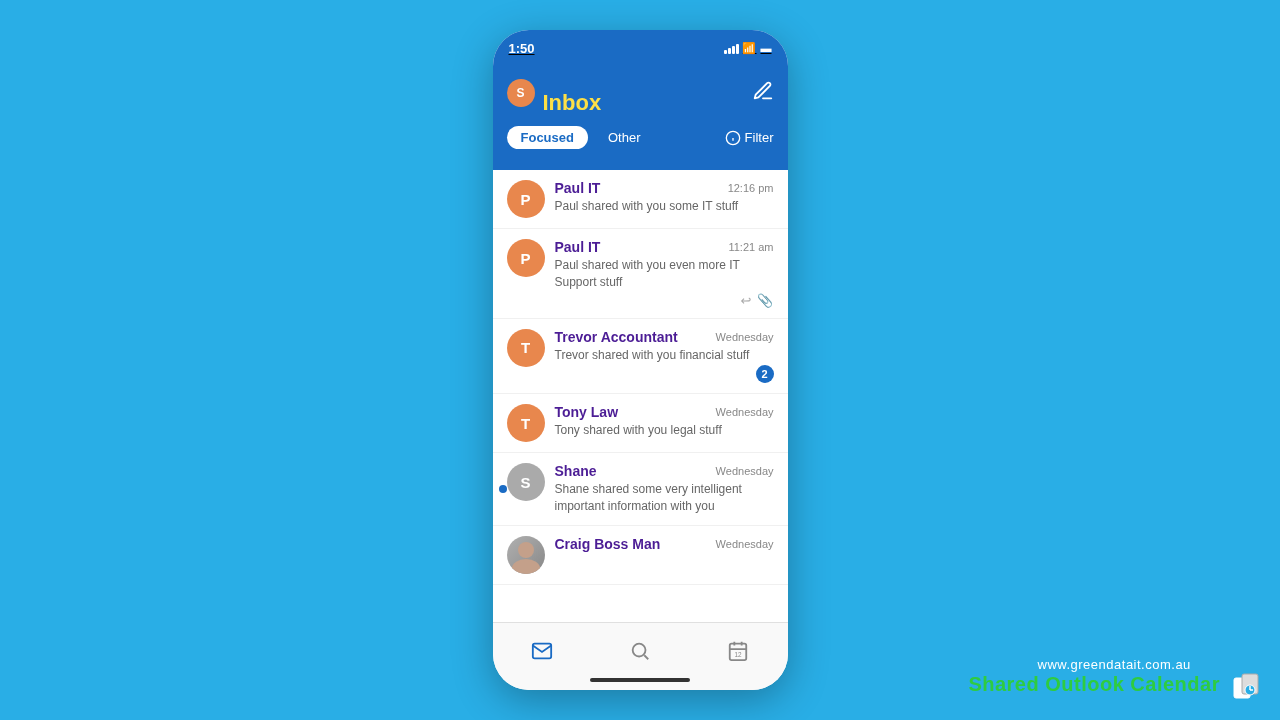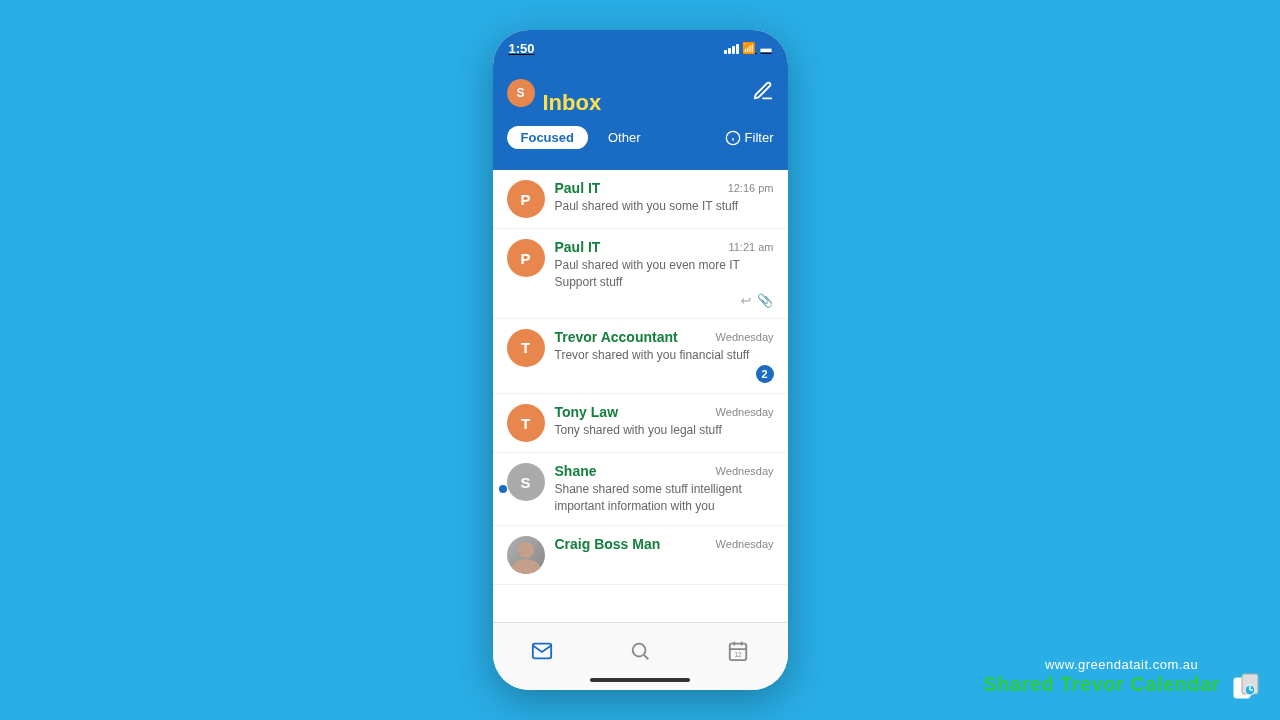--- a/index.html
+++ b/index.html
@@ -182,21 +182,21 @@
     }
     .email-header-row {
       display: flex;
       justify-content: space-between;
       align-items: center;
       margin-bottom: 2px;
     }
     .email-sender {
       font-size: 14px;
       font-weight: 600;
-      color: #15803d;
+      color: #4c1d95;
     }
     .email-time {
       font-size: 11px;
       color: #888;
       white-space: nowrap;
     }
     .email-preview {
       font-size: 12px;
       color: #666;
       line-height: 1.4;
@@ -403,21 +403,21 @@
       </div>
     </div>
 
     <div class="email-item unread-dot">
       <div class="avatar" style="background:#aaa;">S</div>
       <div class="email-content">
         <div class="email-header-row">
           <span class="email-sender">Shane</span>
           <span class="email-time">Wednesday</span>
         </div>
-        <div class="email-preview">Shane shared some stuff intelligent important information with you</div>
+        <div class="email-preview">Shane shared some very intelligent important information with you</div>
       </div>
     </div>
 
     <div class="email-item">
       <div class="craig-avatar">
         <svg width="38" height="38" viewBox="0 0 38 38">
           <circle cx="19" cy="14" r="8" fill="#c4a08a"></circle>
           <ellipse cx="19" cy="32" rx="14" ry="9" fill="#c4a08a"></ellipse>
         </svg>
       </div>
@@ -456,21 +456,21 @@
   </div>
 
   <div class="home-indicator">
     <div class="home-bar"></div>
   </div>
 </div>
 
 <div class="watermark">
   <div class="watermark-url">www.greendatait.com.au</div>
   <div class="watermark-title">
-    <span>Shared Trevor Calendar</span>
+    <span>Shared Outlook Calendar</span>
     <span class="watermark-icon">
       <svg width="28" height="28" viewBox="0 0 28 28">
         <rect x="2" y="6" width="16" height="20" rx="2" fill="#fff" stroke="#fff" stroke-width="1"></rect>
         <rect x="10" y="2" width="16" height="20" rx="2" fill="#ddd" stroke="#aaa" stroke-width="1"></rect>
         <circle cx="18" cy="18" r="5" fill="#29aee6" stroke="#fff" stroke-width="1"></circle>
         <line x1="18" y1="14" x2="18" y2="18" stroke="#fff" stroke-width="1.5"></line>
         <line x1="18" y1="18" x2="21" y2="18" stroke="#fff" stroke-width="1.5"></line>
       </svg>
     </span>
   </div>

